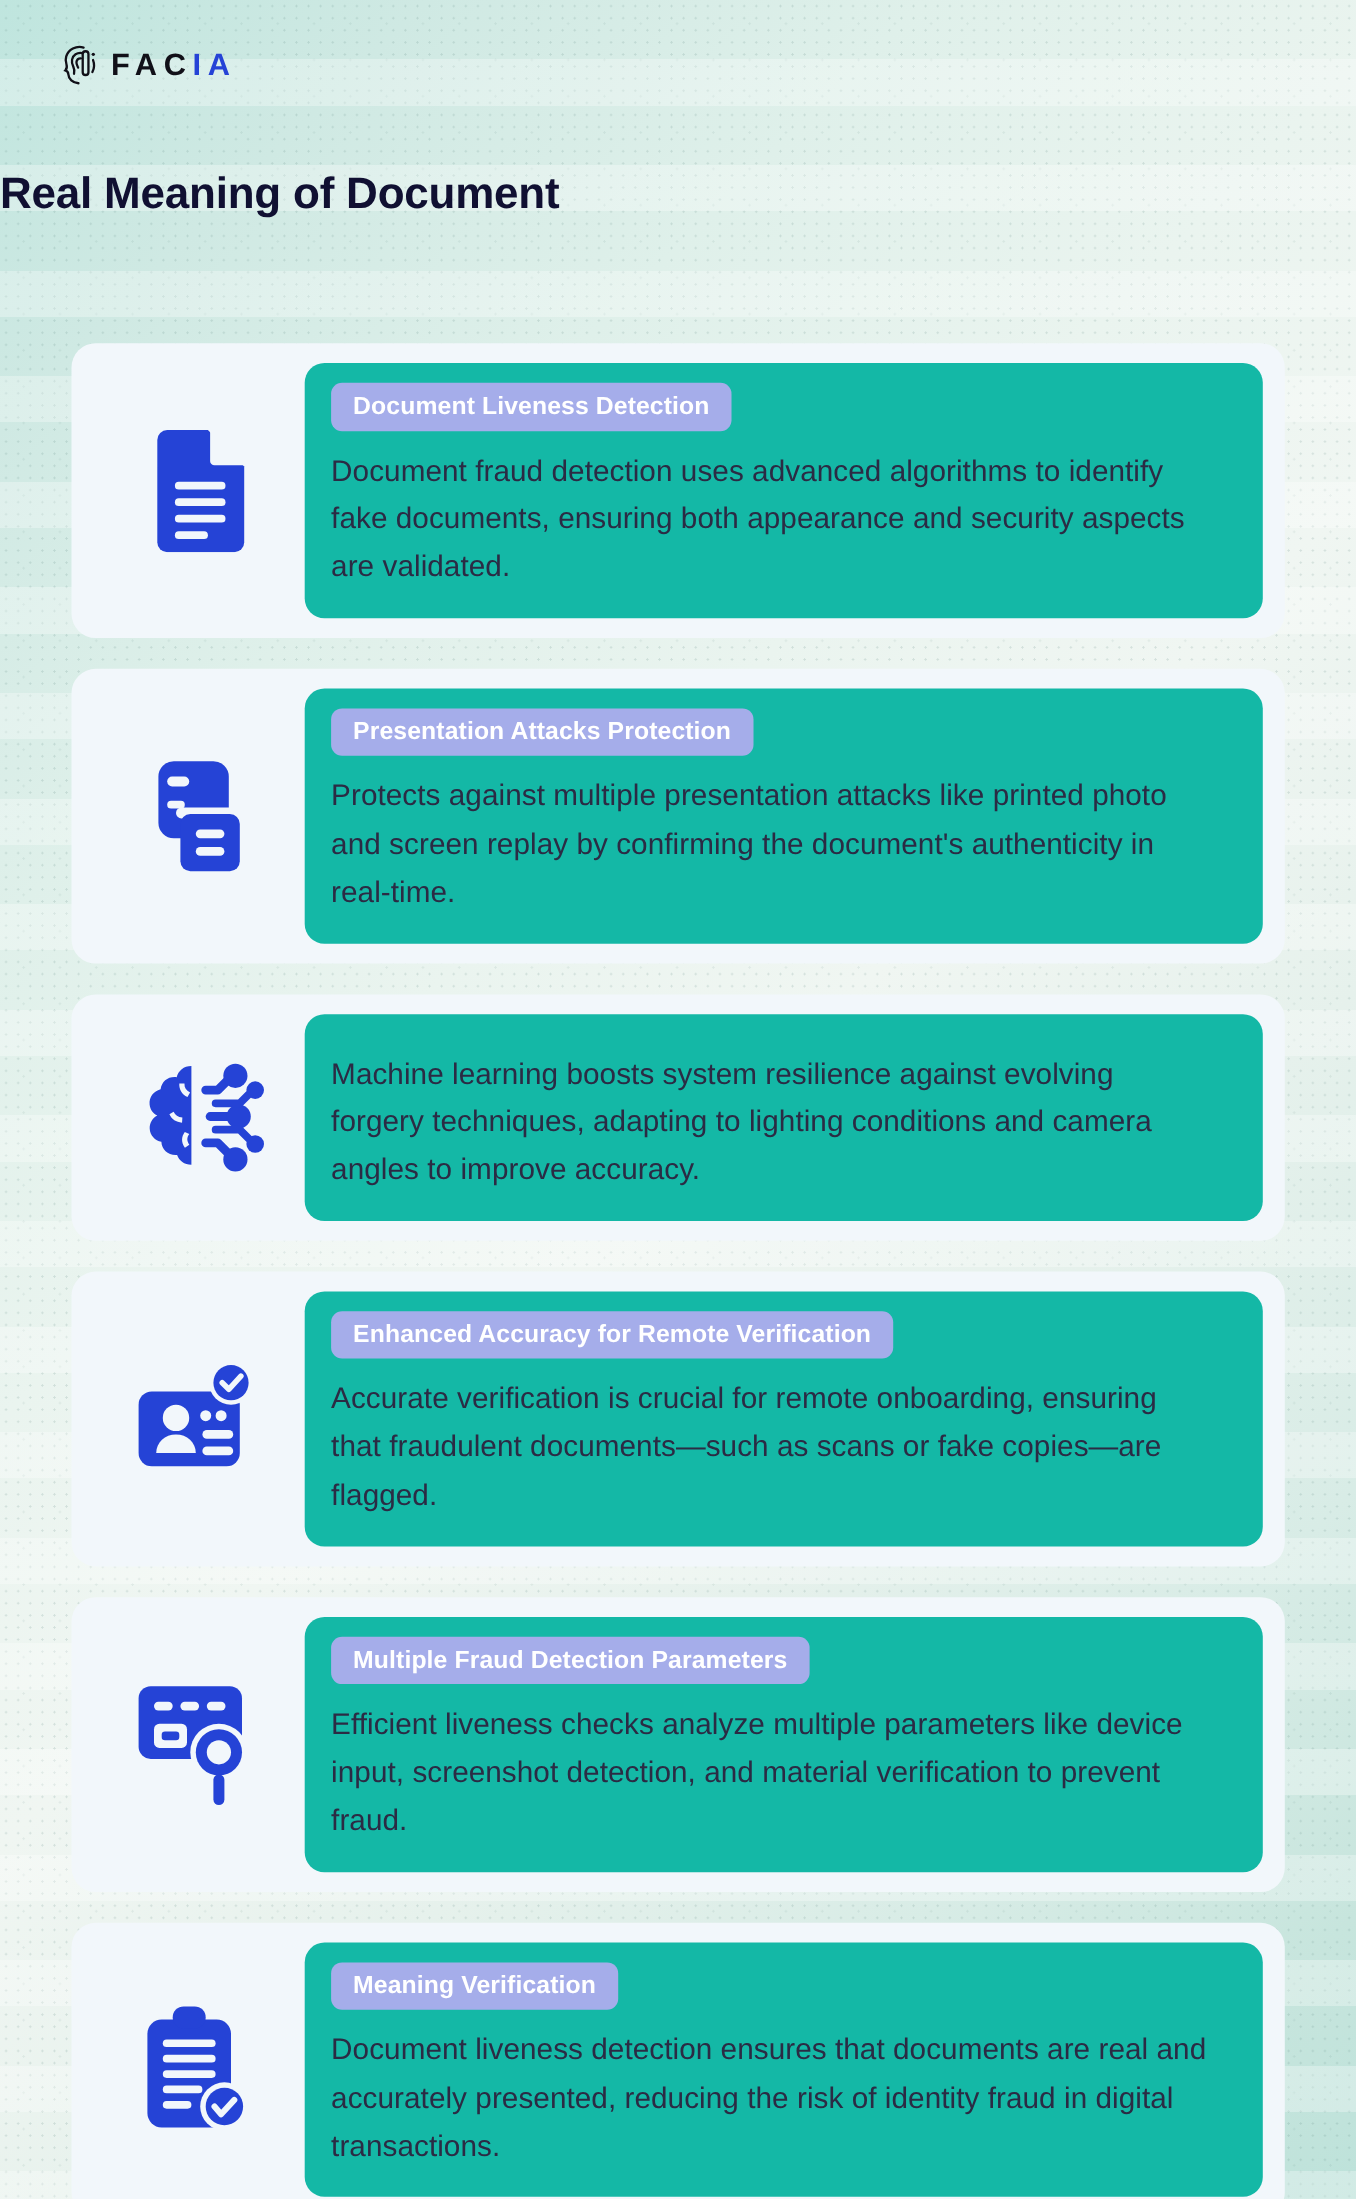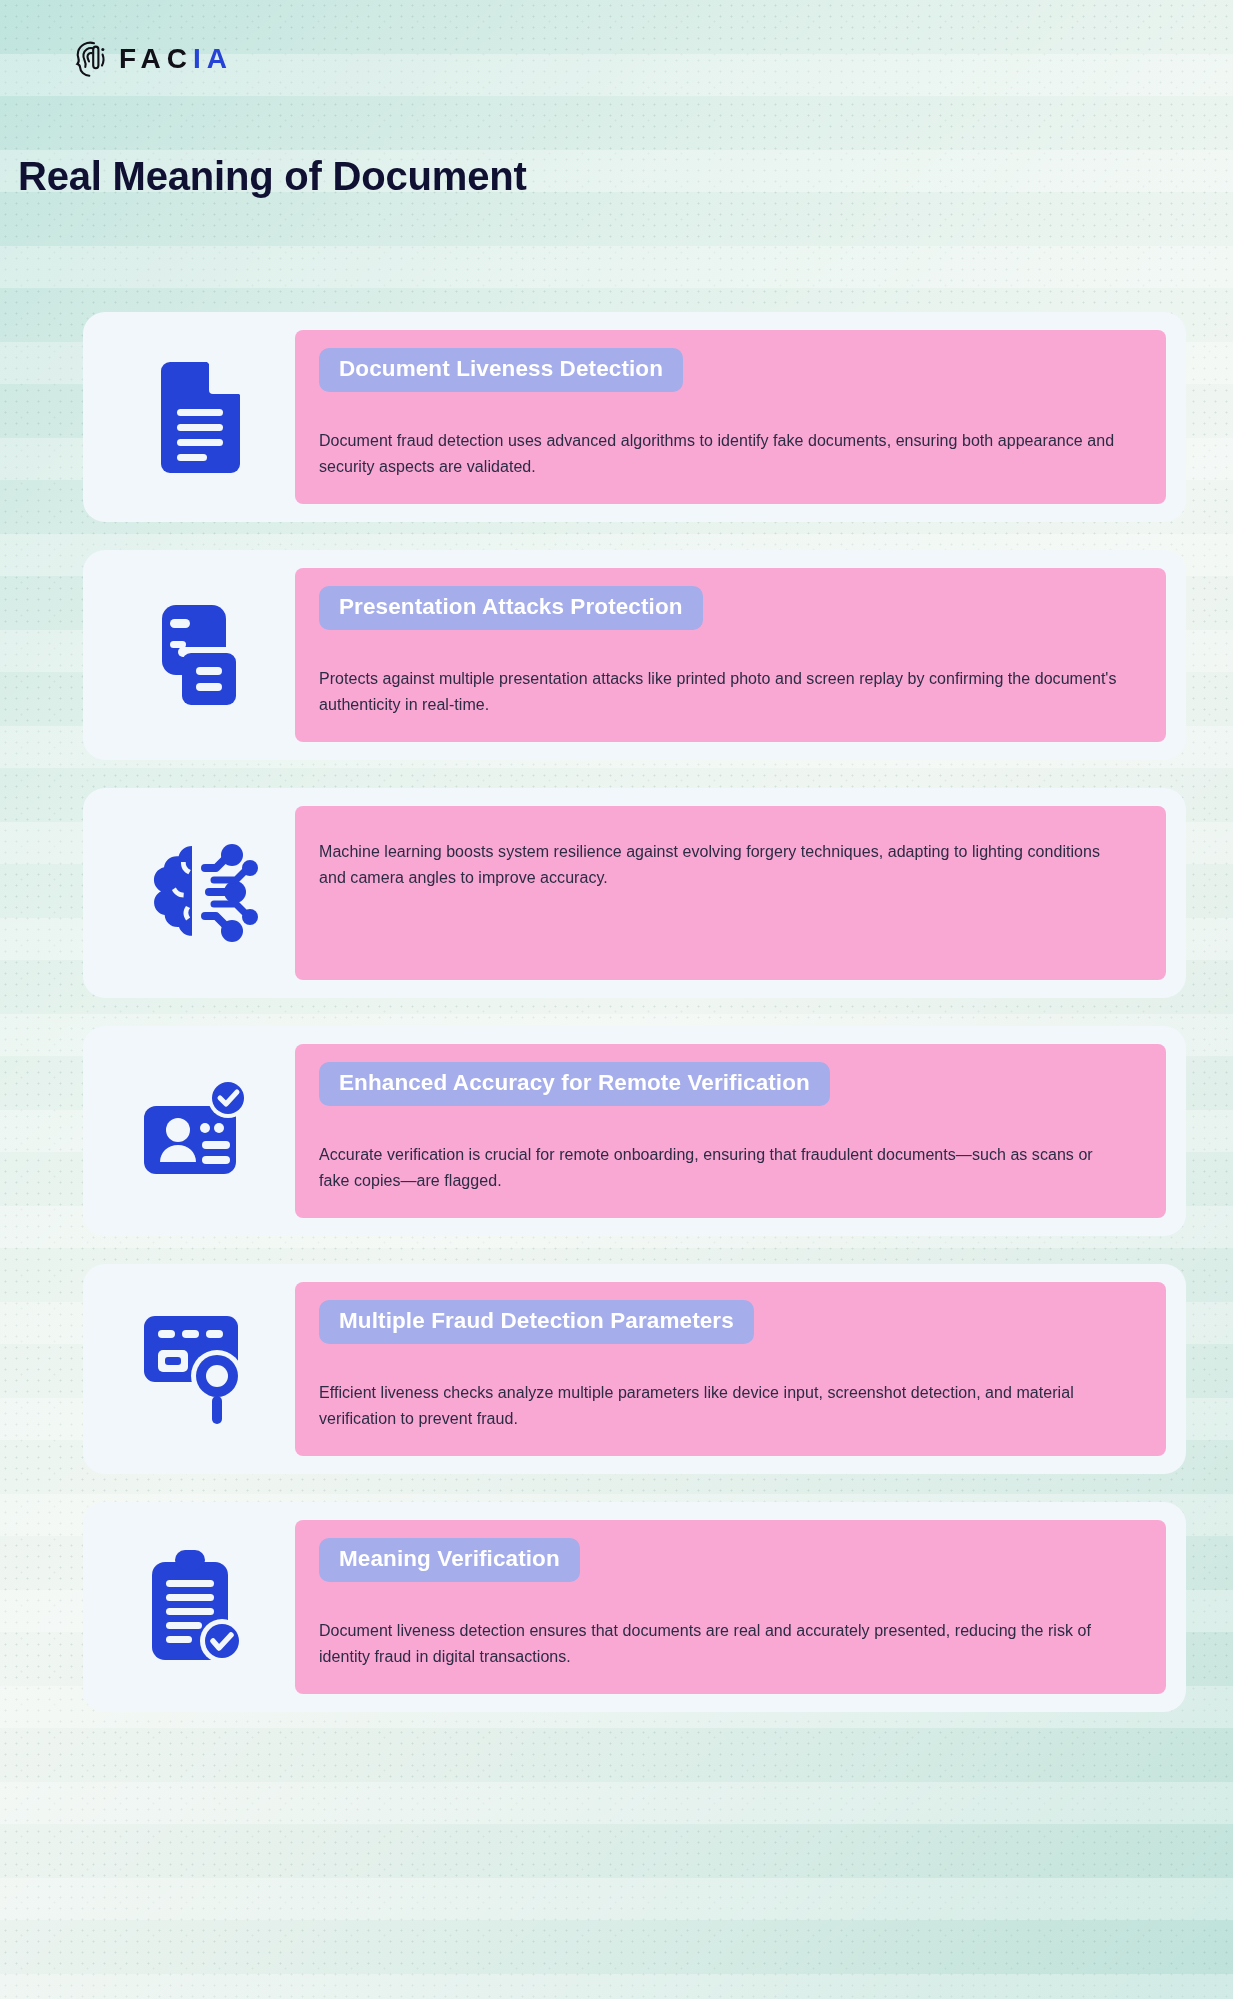--- a/index.html
+++ b/index.html
@@ -49,21 +49,20 @@
     );
     pointer-events: none;
   }
 
   .page {
     position: relative;
     z-index: 3;
     width: 1206px;
     height: 1999px;
     padding: 0;
-    margin-left: 18px;
   }
 
   
   .logo-row {
     position: absolute;
     top: 40px;
     left: 56px;
     display: flex;
     align-items: center;
     gap: 11px;
@@ -117,47 +116,47 @@
     width: 190px;
     min-width: 190px;
     display: flex;
     align-items: center;
     justify-content: center;
   }
   .card-icon svg { display: block; }
 
   .card-panel {
     flex: 1;
-    background: #f9a8d4;
-    border-radius: 8px;
+    background: #14b8a6;
+    border-radius: 18px;
     padding: 18px 26px 24px 24px;
     align-self: stretch;
     display: flex;
     flex-direction: column;
-    justify-content: space-between;
+    justify-content: flex-start;
   }
 
   .badge {
     display: inline-block;
     align-self: flex-start;
     background: #a5adea;
     color: #ffffff;
     font-size: 22.5px;
     font-weight: 700;
     border-radius: 10px;
     padding: 9px 20px 11px 20px;
     line-height: 1.05;
     letter-spacing: 0.1px;
     white-space: nowrap;
   }
 
   .body-text {
     margin-top: 15px;
     color: #2b2b44;
-    font-size: 16px;
+    font-size: 27px;
     line-height: 1.62;
     letter-spacing: 0.05px;
     max-width: 800px;
   }
 
   #ico-brain, #ico-idcard, #ico-browser, #ico-clipboard,
   #ico-doc, #ico-printer { fill: #2543d6; }
 </style>
 </head>
 <body>

